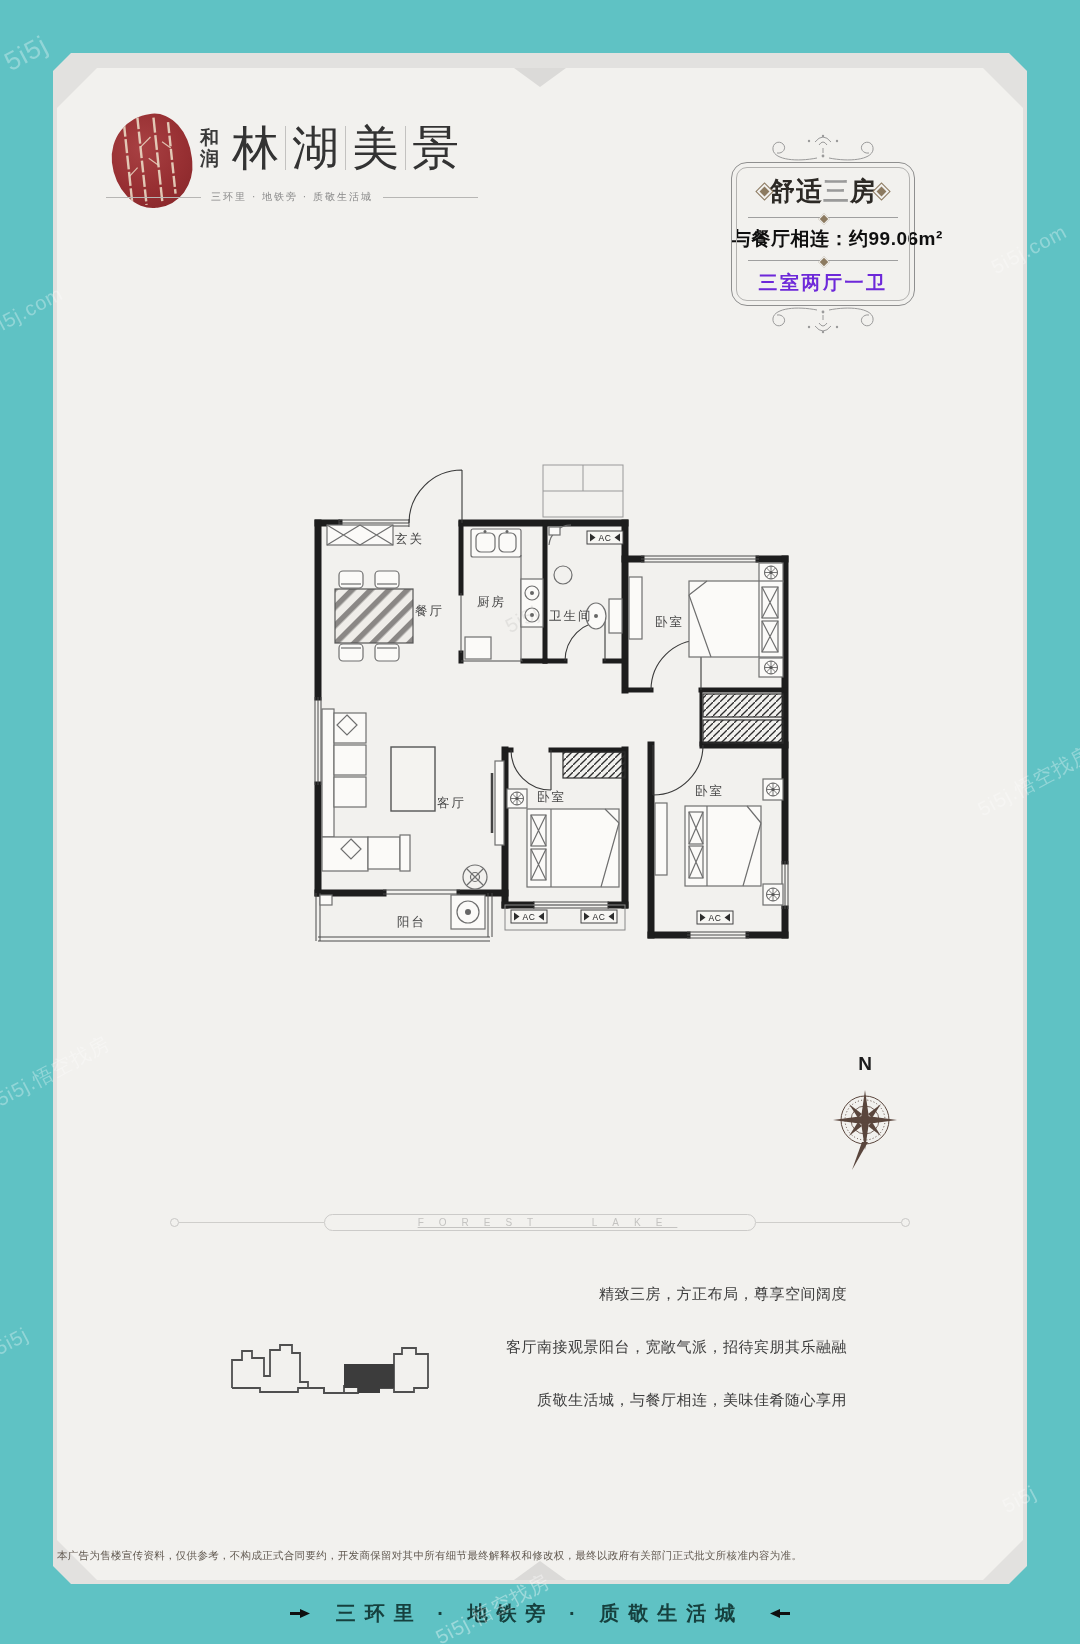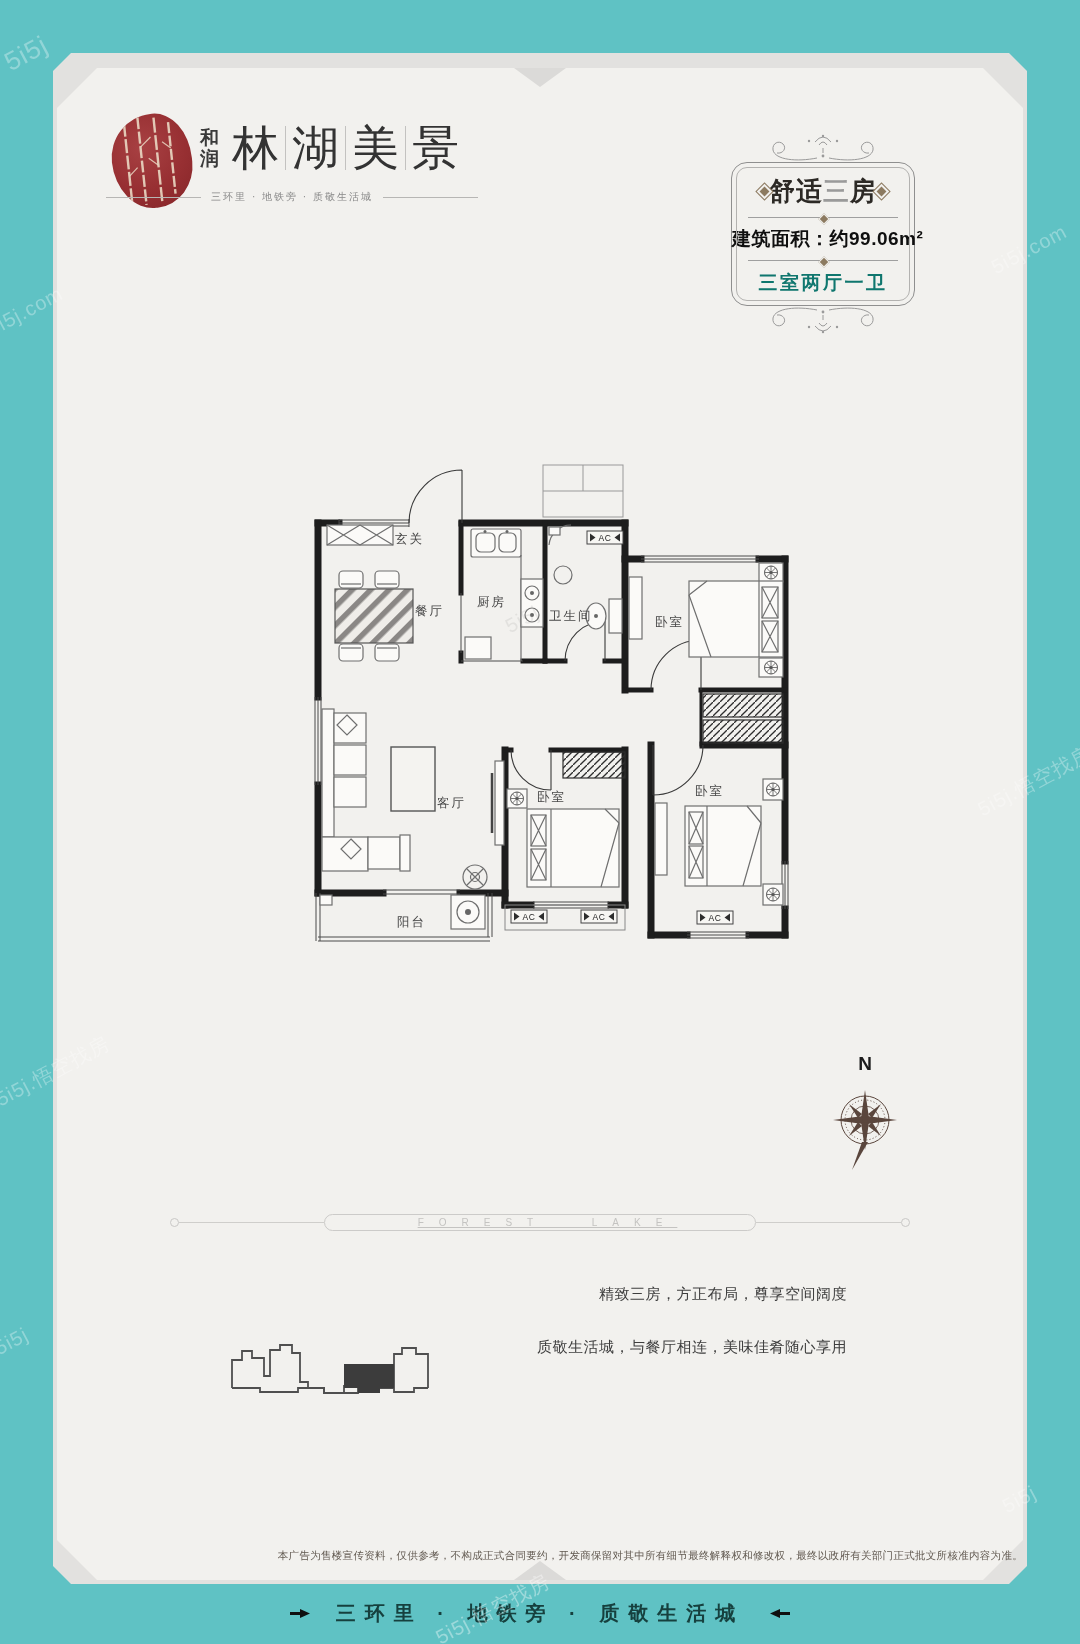--- a/index.html
+++ b/index.html
@@ -34,21 +34,21 @@
   .badge .flourish.bottom{bottom:0;transform:scaleY(-1);}
   .badge-frame{position:absolute;left:0;top:32px;width:182px;height:142px;border:1.5px solid #8f8f8f;border-radius:16px;background:#f2f1ee;}
   .badge-frame::before{content:'';position:absolute;inset:4px;border:1px solid #b3b2b0;border-radius:11px;pointer-events:none;}
   .title-row{position:relative;margin-top:11px;display:flex;align-items:center;justify-content:center;gap:1px;}
   .title-txt{font-family:"Liberation Serif",serif;font-weight:bold;font-size:26px;color:#2c2925;letter-spacing:1px;white-space:nowrap;}
   .title-txt .lite{color:#9a9a9a;}
   .orn{width:7px;height:7px;background:#8c7a60;transform:rotate(45deg);box-shadow:0 0 0 2px #f2f1ee,0 0 0 3px #8c7a60;}
   .bdiv{position:relative;margin:8px auto 0 auto;width:150px;border-top:1px solid #9f9f9f;}
   .bdiv .bdot{position:absolute;left:50%;top:-3.5px;width:6px;height:6px;margin-left:-3px;background:#8c7a60;transform:rotate(45deg);border:1.5px solid #f2f1ee;}
   .area-txt{margin-top:8px;text-align:center;font-weight:bold;font-size:19px;color:#0f0f0f;letter-spacing:.5px;white-space:nowrap;}
-  .layout-txt{margin-top:9px;text-align:center;font-weight:bold;font-size:19px;color:#0f766e;letter-spacing:2.5px;white-space:nowrap;}
+  .layout-txt{margin-top:9px;text-align:center;font-weight:bold;font-size:19px;color:#6d28d9;letter-spacing:2.5px;white-space:nowrap;}
 
   
   .plan{position:absolute;left:293px;top:443px;width:500px;height:510px;}
   .plan .wall{stroke:#1d1d1d;fill:none;stroke-linecap:square;}
   .plan .w7{stroke-width:7;} .plan .w5{stroke-width:5;} .plan .w3{stroke-width:3;}
   .plan .win{stroke:#4a4a4a;stroke-width:1;fill:none;}
   .plan .door{stroke:#3a3a3a;stroke-width:1.1;fill:none;}
   .plan .fur{stroke:#6f6f6f;stroke-width:1.2;fill:#fbfaf8;}
   .plan .furl{stroke:#6f6f6f;stroke-width:1.2;fill:none;}
   .plan .lite{stroke:#999;stroke-width:1;fill:none;}
@@ -64,21 +64,21 @@
   .fdiv .dot{width:7px;height:7px;border:1px solid #c9c8c6;border-radius:50%;flex:none;}
   .fdiv .ln{flex:1;height:1px;background:#cfcecb;}
   .fdiv .capsule{flex:none;width:430px;height:15px;border:1px solid #cccbc9;border-radius:9px;display:flex;align-items:center;justify-content:center;}
   .fdiv .capsule span{font-size:10px;color:#c4c3c1;letter-spacing:15px;word-spacing:26px;white-space:nowrap;padding-left:15px;text-decoration:underline;}
 
   
   .building{position:absolute;left:226px;top:1336px;width:212px;height:64px;}
   .features{position:absolute;left:487px;top:1283px;width:360px;}
   .features p{margin:0 0 32px 0;font-size:15px;line-height:21px;letter-spacing:.5px;color:#3e3e3e;white-space:nowrap;text-align:right;}
 
-  .disclaimer{position:absolute;left:57px;top:1538px;width:966px;text-align:right;font-size:10.5px;color:#615950;letter-spacing:.3px;}
+  .disclaimer{position:absolute;left:57px;top:1538px;width:966px;text-align:left;font-size:10.5px;color:#615950;letter-spacing:.3px;}
 
   
   .footer{position:absolute;left:0;bottom:0;width:1080px;height:62px;display:flex;align-items:center;justify-content:center;gap:24px;}
   .footer .ftx{font-size:20px;font-weight:bold;letter-spacing:9px;color:#16403e;white-space:nowrap;}
   .fa{display:block;}
   .fa.flip{transform:scaleX(-1);}
 
   
   .wm{position:absolute;color:rgba(255,255,255,.32);font-size:20px;transform:rotate(-28deg);letter-spacing:1px;white-space:nowrap;pointer-events:none;}
   .wm.gray{color:rgba(140,140,140,.16);}
@@ -151,21 +151,21 @@
     </svg>
     <div class="badge-frame">
       <div class="title-row">
         <span class="orn"></span>
         <span class="title-txt"><span>舒适</span><span class="lite">三</span><span>房</span></span>
         <span class="orn"></span>
       </div>
       <div class="bdiv">
           <span class="bdot"></span>
         </div>
-      <div class="area-txt">建筑面积：约99.06m²</div>
+      <div class="area-txt">与餐厅相连：约99.06m²</div>
       <div class="bdiv">
           <span class="bdot"></span>
         </div>
       <div class="layout-txt">三室两厅一卫</div>
     </div>
     <svg class="flourish bottom" viewBox="0 0 184 30">
       <g stroke="#9a9a9a" stroke-width="1" fill="none">
         <path d="M86,26 C66,30 44,28 42,18 C41,11 48,8 52,12 C56,16 52,22 46,21"></path>
         <path d="M98,26 C118,30 140,28 142,18 C143,11 136,8 132,12 C128,16 132,22 138,21"></path>
         <path d="M84,10 Q92,0 100,10"></path>
@@ -434,20 +434,21 @@
 
   <svg class="building" viewBox="0 0 212 64">
     <polyline points="6,52 6,24 16,24 16,15 26,15 26,22 38,22 38,40 44,40 44,14 54,14 54,9 66,9 66,17 74,17 74,46 82,46 82,52 98,52 98,57 118,57 118,50 168,50 168,18 176,18 176,12 190,12 190,18 202,18 202,52" fill="none" stroke="#4f4f4f" stroke-width="1.8"></polyline>
     <polyline points="6,52 34,52 34,56 72,56 72,52 98,52 98,57 132,57 132,52 168,52 168,56 188,56 188,52 202,52" fill="none" stroke="#4f4f4f" stroke-width="1.8"></polyline>
     <rect x="118" y="28" width="50" height="24" fill="#3c3c3c"></rect>
     <rect x="132" y="52" width="22" height="5" fill="#3c3c3c"></rect>
   </svg>
 
   <div class="features">
     <p>精致三房，方正布局，尊享空间阔度</p>
+    <p>客厅南接观景阳台，宽敞气派，招待宾朋其乐融融</p>
     <p>质敬生活城，与餐厅相连，美味佳肴随心享用</p>
   </div>
 
   <p class="disclaimer">本广告为售楼宣传资料，仅供参考，不构成正式合同要约，开发商保留对其中所有细节最终解释权和修改权，最终以政府有关部门正式批文所核准内容为准。</p>
 
   <div class="footer">
     <svg class="fa" width="24" height="13" viewBox="0 0 24 13">
       <path d="M2,5 h10 V2 L22,6.5 L12,11 V8 H2 z" fill="#101010"></path>
     </svg>
     <span class="ftx">三环里 · 地铁旁 · 质敬生活城</span>

